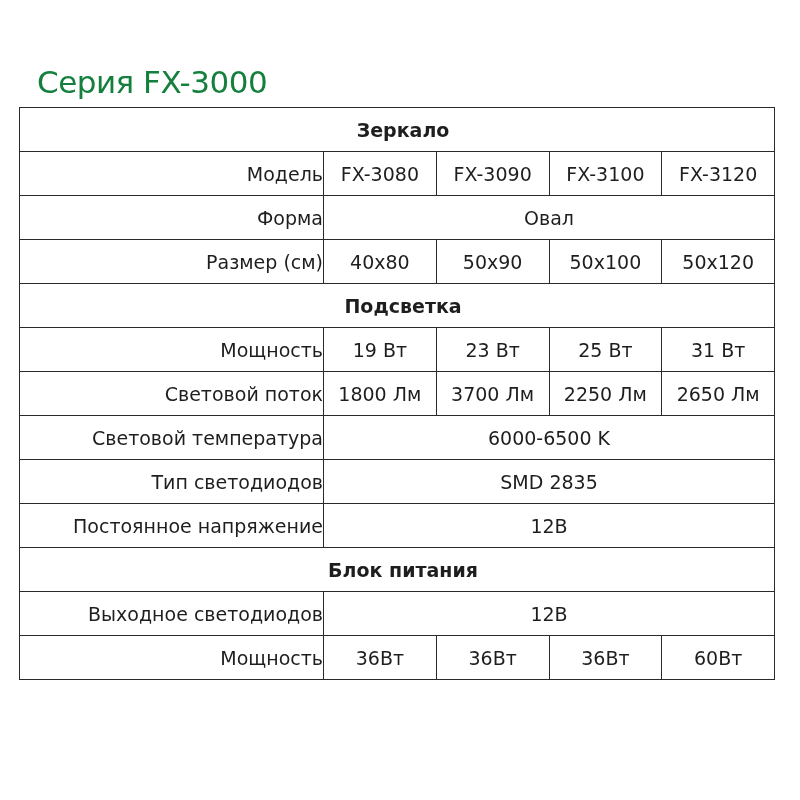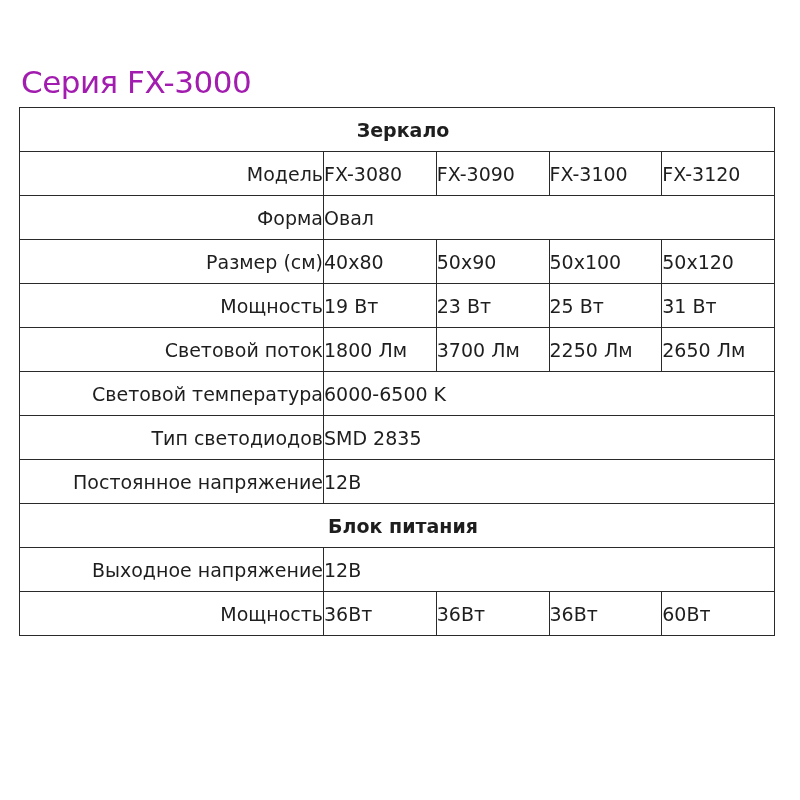--- a/index.html
+++ b/index.html
@@ -10,26 +10,26 @@
     body {
       width: 800px;
       height: 800px;
       position: relative;
       overflow: hidden;
       font-family: "DejaVu Sans", sans-serif;
       color: #1e1e1e;
     }
     .page-title {
       position: absolute;
-      left: 21px;
+      left: 37px;
       top: 62px;
       font-size: 31px;
       font-weight: normal;
       letter-spacing: -0.5px;
-      color: #a21caf;
+      color: #15803d;
       margin: 0;
       line-height: 40px;
     }
     table.spec {
       position: absolute;
       left: 19px;
       top: 107px;
       width: 755px;
       border-collapse: collapse;
       table-layout: fixed;
@@ -47,20 +47,21 @@
       padding-left: 12px !important;
       text-align: right;
     }
     td.section {
       padding-left: 12px !important;
       font-weight: bold;
       font-size: 18px;
       text-align: center;
     }
     td.val {
+      text-align: center;
     }
     col.c-label { width: 304px; }
     col.c-v { width: 112.75px; }
   </style>
 </head>
 <body>
 
 <h1 class="page-title">Серия FX-3000</h1>
 
 <table class="spec">
@@ -89,20 +90,23 @@
     </tr>
     <tr>
       <td class="label">Размер (см)</td>
       <td class="val">40x80</td>
       <td class="val">50x90</td>
       <td class="val">50x100</td>
       <td class="val">50x120</td>
     </tr>
 
     <tr>
+      <td class="section" colspan="5">Подсветка</td>
+    </tr>
+    <tr>
       <td class="label">Мощность</td>
       <td class="val">19 Вт</td>
       <td class="val">23 Вт</td>
       <td class="val">25 Вт</td>
       <td class="val">31 Вт</td>
     </tr>
     <tr>
       <td class="label">Световой поток</td>
       <td class="val">1800 Лм</td>
       <td class="val">3700 Лм</td>
@@ -119,21 +123,21 @@
     </tr>
     <tr>
       <td class="label">Постоянное напряжение</td>
       <td class="val" colspan="4">12В</td>
     </tr>
 
     <tr>
       <td class="section" colspan="5">Блок питания</td>
     </tr>
     <tr>
-      <td class="label">Выходное напряжение</td>
+      <td class="label">Выходное светодиодов</td>
       <td class="val" colspan="4">12В</td>
     </tr>
     <tr>
       <td class="label">Мощность</td>
       <td class="val">36Вт</td>
       <td class="val">36Вт</td>
       <td class="val">36Вт</td>
       <td class="val">60Вт</td>
     </tr>
   </tbody>

